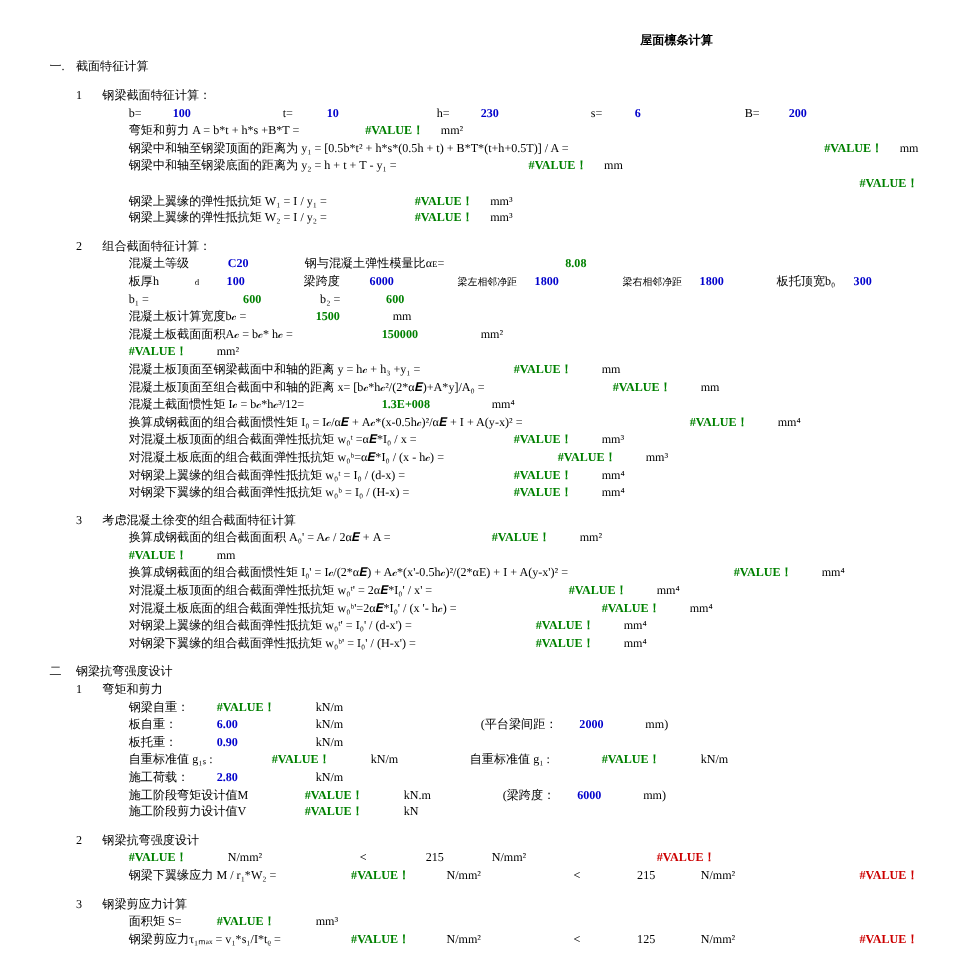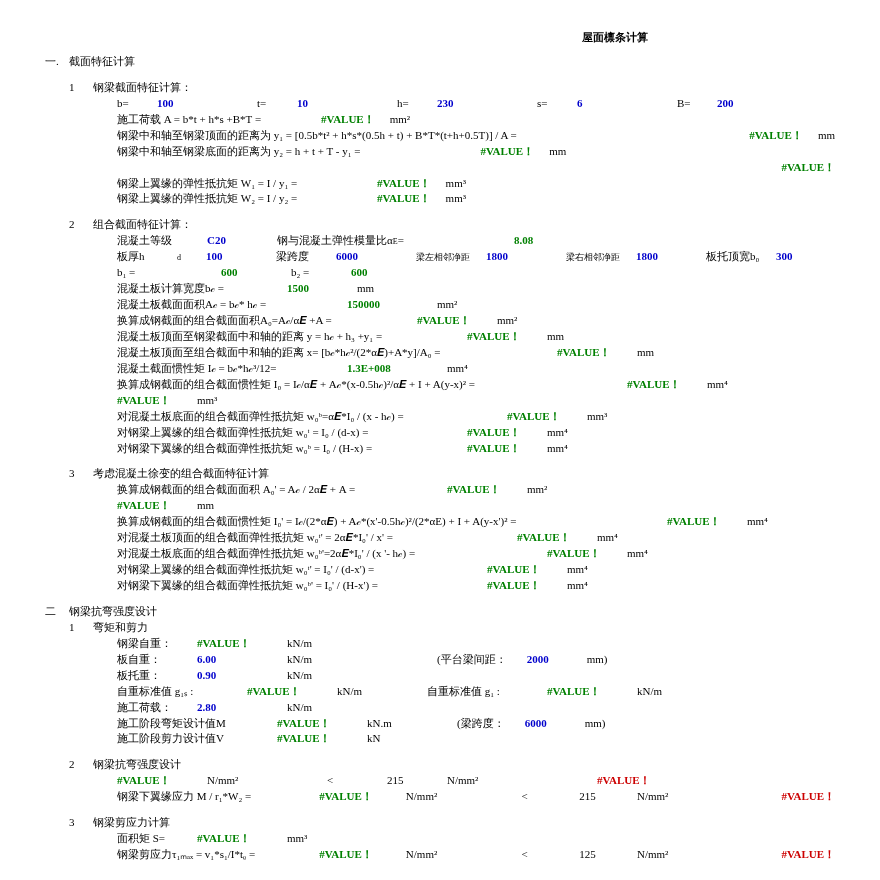--- a/index.html
+++ b/index.html
@@ -37,21 +37,21 @@
 <span class="cell" style="width:40px">t=</span>
     <span class="blue cell" style="width:100px">10</span>
 <span class="cell" style="width:40px">h=</span>
     <span class="blue cell" style="width:100px">230</span>
 <span class="cell" style="width:40px">s=</span>
     <span class="blue cell" style="width:100px">6</span>
 <span class="cell" style="width:40px">B=</span>
     <span class="blue cell">200</span>
 </div>
 <div class="ind row">
-    <span>施工荷载  A = b*t + h*s +B*T =</span>
+    <span>弯矩和剪力  A = b*t + h*s +B*T =</span>
     <span style="width:60px"></span>
     <span class="green">#VALUE！</span>
     <span style="width:15px"></span>
     <span>mm²</span>
   </div>
 <div class="ind row">
     <span>钢梁中和轴至钢梁顶面的距离为 y₁ = [0.5b*t² + h*s*(0.5h + t) + B*T*(t+h+0.5T)] / A =</span>
     <span style="flex:1"></span>
     <span class="green">#VALUE！</span>
     <span style="width:15px"></span>
@@ -119,21 +119,20 @@
     <span style="width:170px">混凝土板计算宽度b𝒸 =</span>
     <span class="green" style="width:70px">1500</span>
     <span>mm</span>
   </div>
 <div class="ind row">
     <span style="width:230px">混凝土板截面面积A𝒸 = b𝒸* h𝒸 =</span>
     <span class="green" style="width:90px">150000</span>
     <span>mm²</span>
   </div>
 <div class="ind row">
-    <span style="width:300px">换算成钢截面的组合截面面积A₀=A𝒸/α𝑬 +A =</span>
     <span class="green" style="width:80px">#VALUE！</span>
     <span>mm²</span>
   </div>
 <div class="ind row">
     <span style="width:350px">混凝土板顶面至钢梁截面中和轴的距离 y = h𝒸 + h₃ +y₁ =</span>
     <span class="green" style="width:80px">#VALUE！</span>
     <span>mm</span>
   </div>
 <div class="ind row">
     <span style="width:440px">混凝土板顶面至组合截面中和轴的距离 x= [b𝒸*h𝒸²/(2*α𝑬)+A*y]/A₀ =</span>
@@ -144,20 +143,21 @@
     <span style="width:230px">混凝土截面惯性矩 I𝒸 = b𝒸*h𝒸³/12=</span>
     <span class="green" style="width:100px">1.3E+008</span>
     <span>mm⁴</span>
   </div>
 <div class="ind row">
     <span style="width:510px">换算成钢截面的组合截面惯性矩 I₀ = I𝒸/α𝑬 + A𝒸*(x-0.5h𝒸)²/α𝑬 + I + A(y-x)² =</span>
     <span class="green" style="width:80px">#VALUE！</span>
     <span>mm⁴</span>
   </div>
 <div class="ind row">
+    <span style="width:350px">对混凝土板顶面的组合截面弹性抵抗矩 w₀ᵗ =α𝑬*I₀ / x =</span>
     <span class="green" style="width:80px">#VALUE！</span>
     <span>mm³</span>
   </div>
 <div class="ind row">
     <span style="width:390px">对混凝土板底面的组合截面弹性抵抗矩 w₀ᵇ=α𝑬*I₀ / (x - h𝒸) =</span>
     <span class="green" style="width:80px">#VALUE！</span>
     <span>mm³</span>
   </div>
 <div class="ind row">
     <span style="width:350px">对钢梁上翼缘的组合截面弹性抵抗矩 w₀ᵗ = I₀ / (d-x) =</span>

